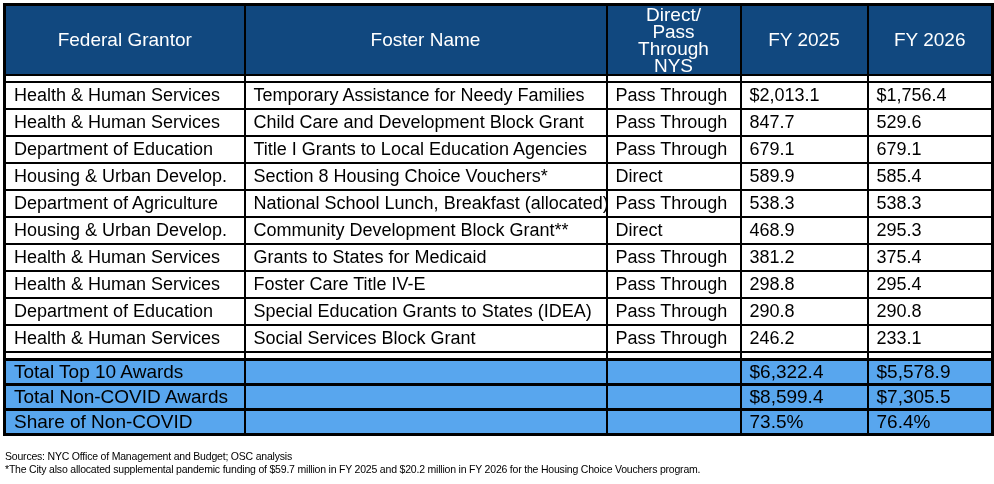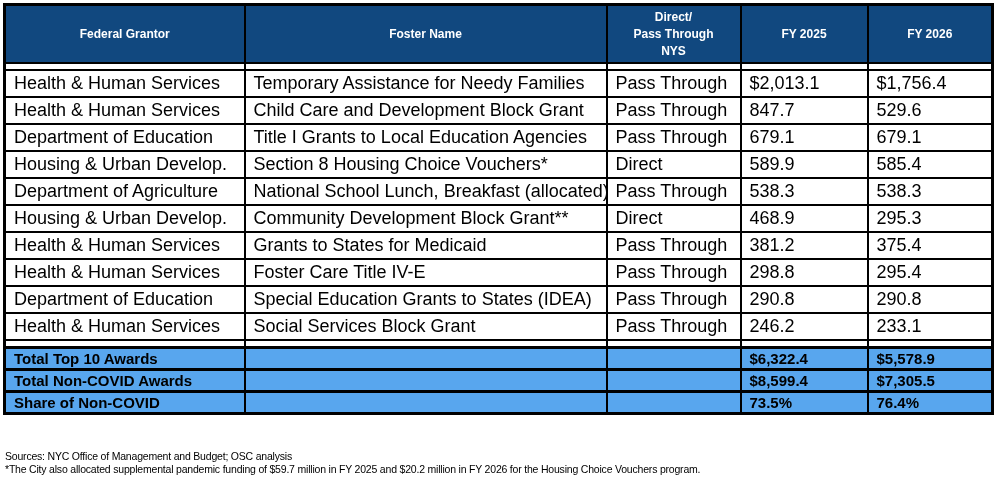--- a/index.html
+++ b/index.html
@@ -24,30 +24,30 @@
   col.c3{width:134px}
   col.c4{width:127px}
   col.c5{width:125px}
   th,td{
     border:2px solid var(--border);
     overflow:hidden;white-space:nowrap;
     padding:0 8px;
   }
   tr.head th{
     background:var(--header-bg);color:var(--header-text);
-    font-weight:bold;font-size:12px;height:56px;vertical-align:middle;
+    font-weight:normal;font-size:19px;height:56px;vertical-align:middle;
   }
   tr.head th.left{text-align:center;}
   tr.head th.center{text-align:center;}
   .prewrap{white-space:pre-line;line-height:17px;}
   tr.sep td{height:5px;padding:0;background:#ffffff;}
   tbody.data td{font-size:18px;height:25px;text-align:left;background:#ffffff;}
   td.num{text-align:left;}
   tbody.summary td{
-    background:var(--summary-bg);font-weight:bold;font-size:15px;height:19px;
+    background:var(--summary-bg);font-weight:normal;font-size:19px;height:19px;
     border-top-width:3px;border-bottom-width:3px;
   }
   .notes{
     position:absolute;left:5px;top:450px;width:985px;
     font-size:10.5px;line-height:12.5px;letter-spacing:-0.2px;
   }
   .notes div{white-space:nowrap;overflow:hidden;}
 </style>
 </head>
 <body>

